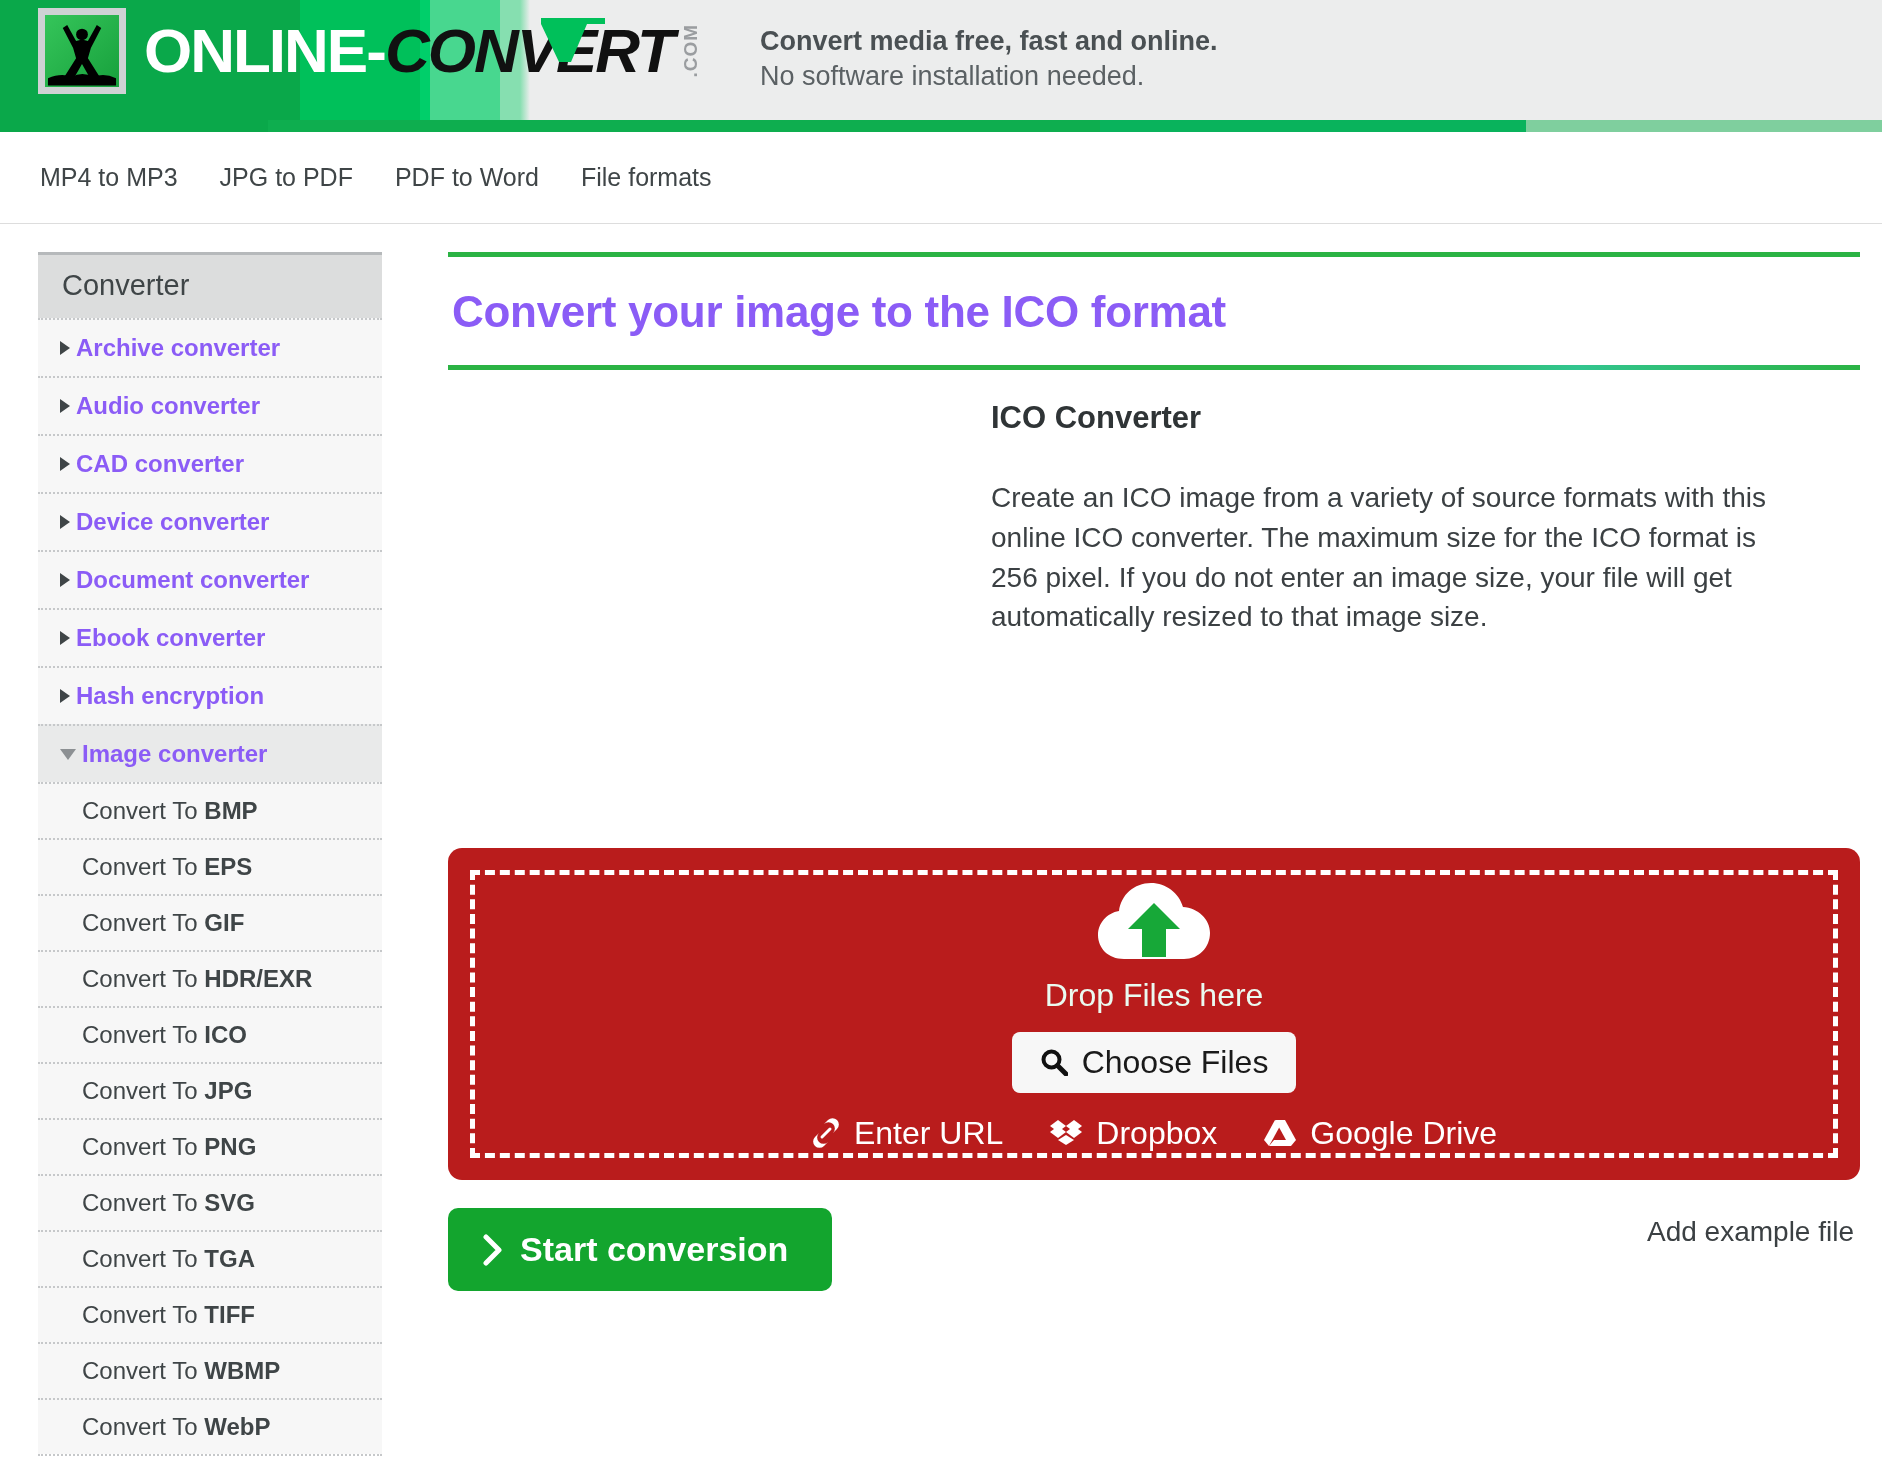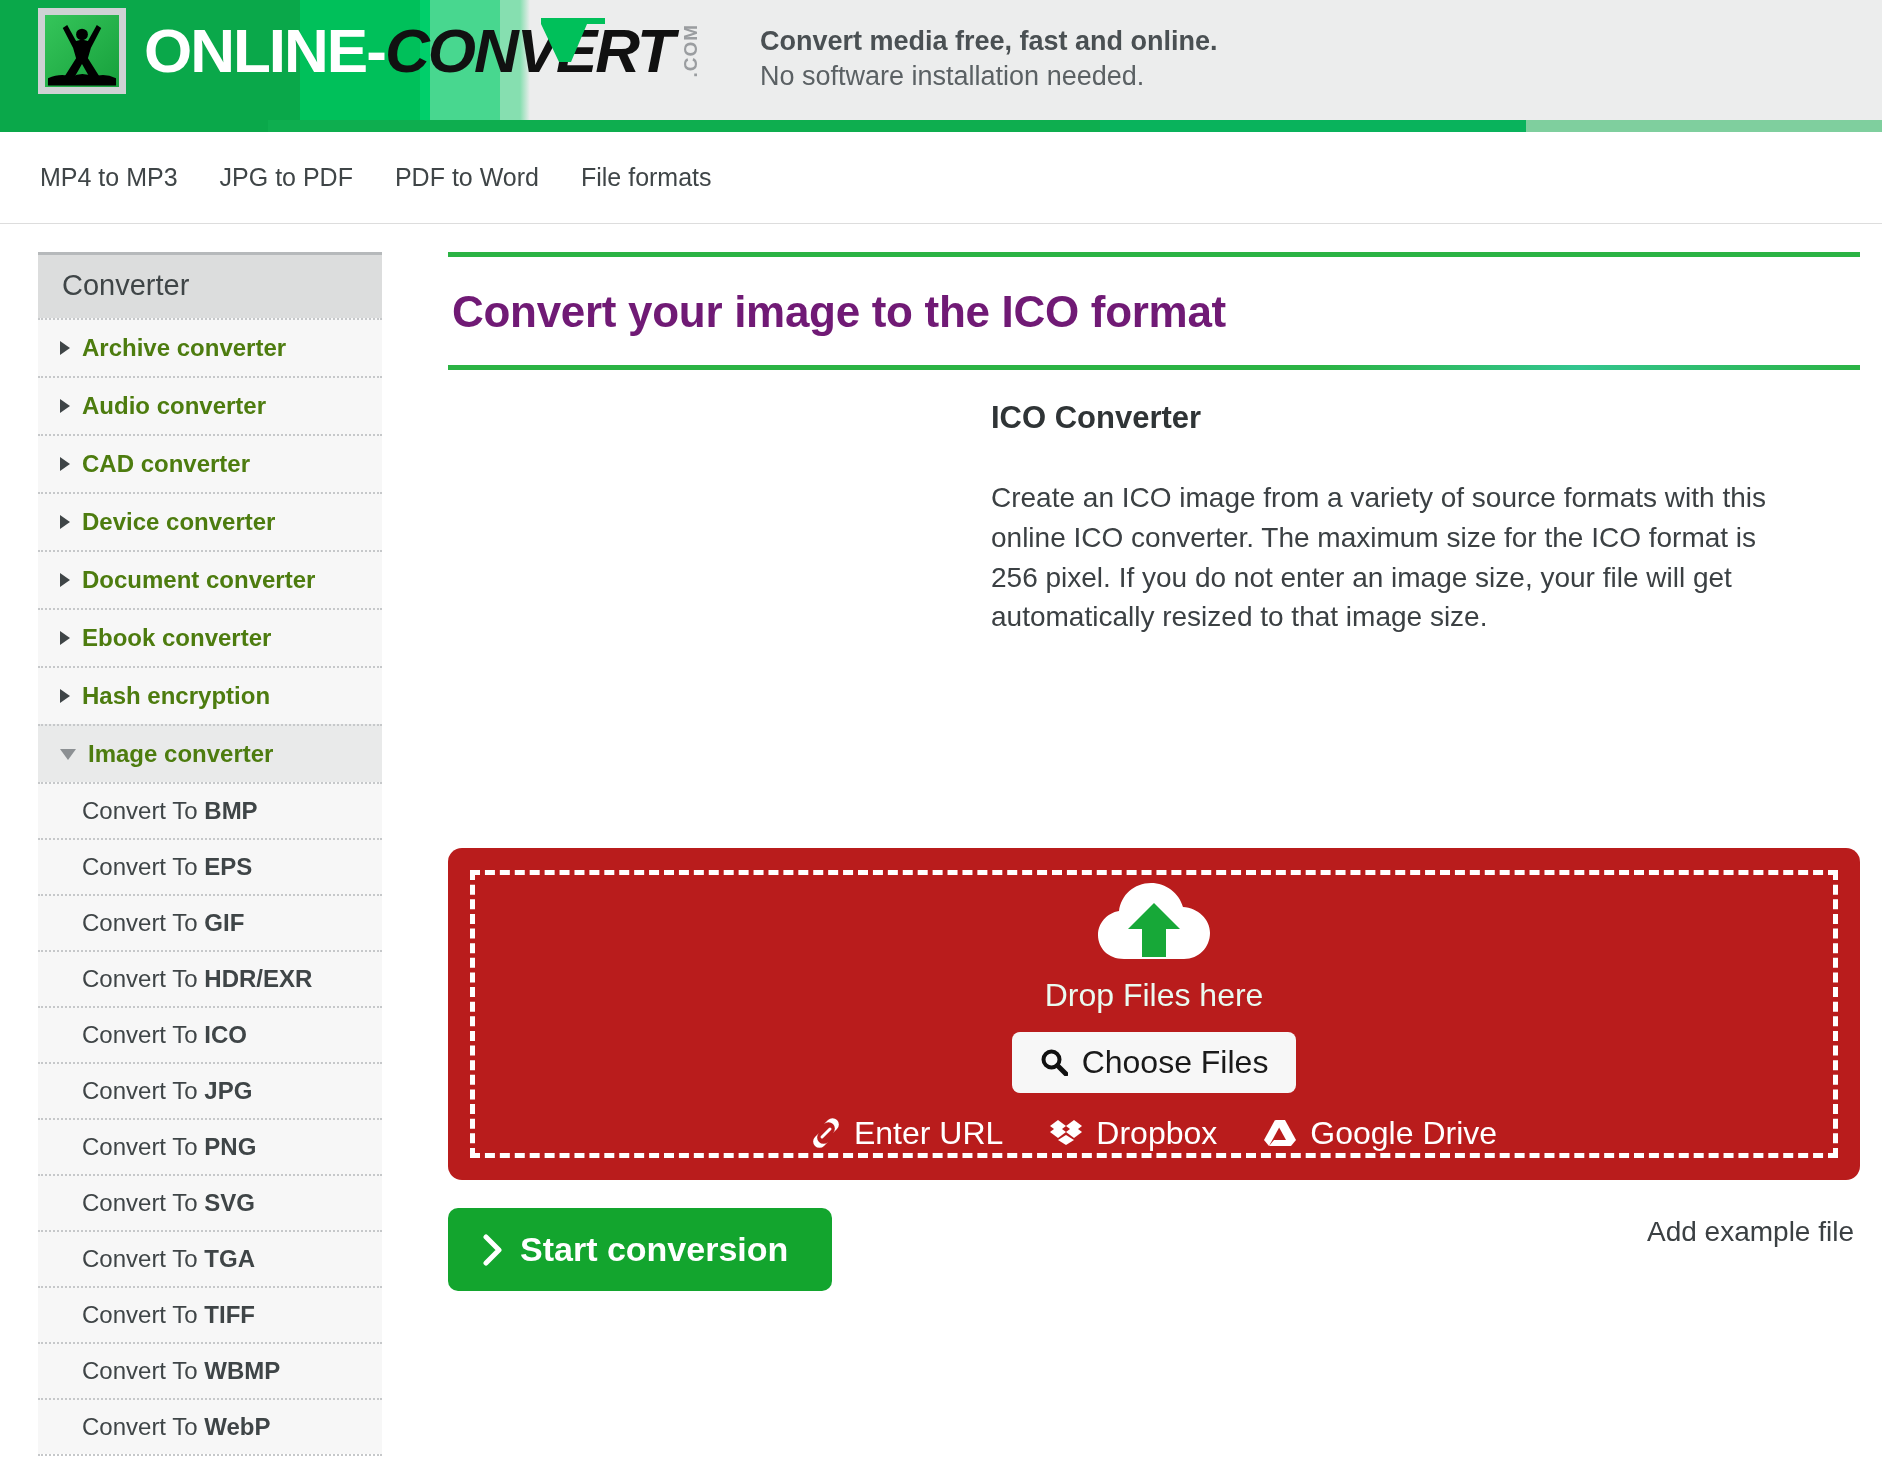--- a/index.html
+++ b/index.html
@@ -115,25 +115,25 @@
     background: #dcdddd;
     padding: 14px 0 16px 24px;
     font-size: 29px;
     color: #3f4547;
     font-weight: 400;
   }
   .sb-item {
     border-top: 2px dotted #c6c8ca;
     padding: 14px 0 14px 22px;
     font-size: 24px;
-    color: #4d7c0f;
+    color: #8b5cf6;
     font-weight: 700;
     display: flex;
     align-items: center;
-    gap: 12px;
+    gap: 6px;
     background: #f7f7f7;
     cursor: pointer;
   }
   .sb-item.expanded { background: #e9eaea; }
   .caret {
     width: 0; height: 0; flex: none;
     border-left: 10px solid #3f4547;
     border-top: 7px solid transparent;
     border-bottom: 7px solid transparent;
   }
@@ -158,21 +158,21 @@
   
   .main {
     flex: 1;
     padding: 28px 22px 0 28px;
     min-width: 0;
   }
   .rule-top { height: 5px; background: #2bb344; }
   .main-title {
     font-size: 44px;
     font-weight: 700;
-    color: #701a75;
+    color: #8b5cf6;
     padding: 30px 0 28px 4px;
     letter-spacing: -0.3px;
   }
   .rule-bot {
     height: 5px;
     background: linear-gradient(90deg, #2bb344 0%, #2bb344 62%, #32c58f 80%, #2bb344 100%);
   }
 
   .info-row {
     display: flex;

